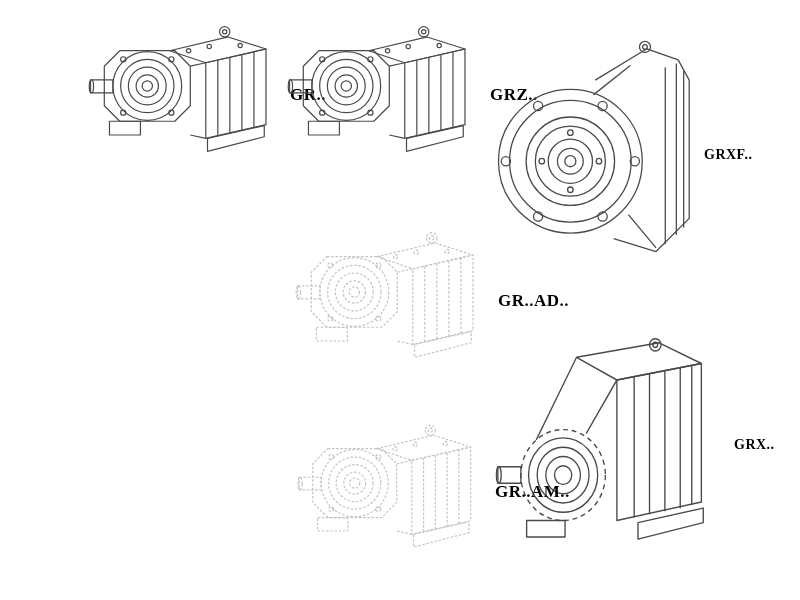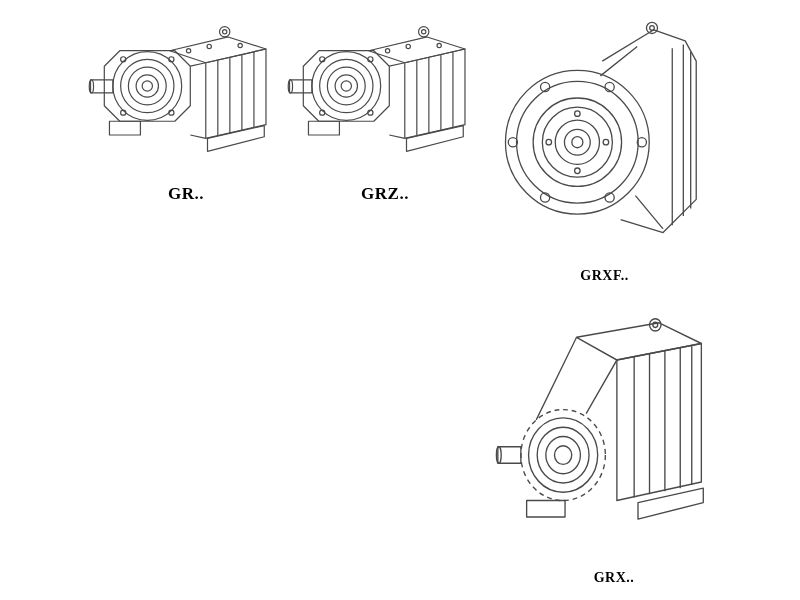--- a/index.html
+++ b/index.html
@@ -7,21 +7,21 @@
     position: relative;
     width: 800px;
     height: 600px;
     background: #ffffff;
     overflow: hidden;
     font-family: "Liberation Serif", serif;
   }
   .cell {
     position: absolute;
     display: flex;
-    flex-direction: column;
+    flex-direction: row;
     align-items: center;
   }
   .drawing { color: #4a4a4a; }
   .drawing svg { display: block; }
   .light { color: #c3c3c3; }
   .light svg { stroke-dasharray: 3 2; }
   .label {
     font-weight: bold;
     font-size: 17px;
     letter-spacing: 0.5px;
@@ -167,26 +167,42 @@
   <div class="cell" style="left:492px; top:4px; width:225px; height:296px;">
     <span class="drawing">
       <svg width="212" height="258" viewBox="0 0 230 280">
           <use href="#sym-grxf"></use>
         </svg>
     </span>
     <span class="label large">GRXF..</span>
   </div>
 
 
+  <div class="cell" style="left:288px; top:212px; width:210px;">
+    <span class="drawing light">
+      <svg width="210" height="172" viewBox="0 0 230 200">
+          <use href="#sym-r"></use>
+        </svg>
+    </span>
+    <span class="label">GR..AD..</span>
+  </div>
 
   <div class="cell" style="left:494px; top:298px; width:240px; height:288px;text-align:right;">
     <span class="drawing">
       <svg width="240" height="248" viewBox="0 0 250 240" preserveAspectRatio="none">
           <use href="#sym-grx"></use>
         </svg>
     </span>
     <span class="spacer"></span>
     <span class="label large">GRX..</span>
   </div>
 
 
+  <div class="cell" style="left:290px; top:405px; width:205px;">
+    <span class="drawing light">
+      <svg width="205" height="168" viewBox="0 0 230 200">
+          <use href="#sym-r"></use>
+        </svg>
+    </span>
+    <span class="label">GR..AM..</span>
+  </div>
 
 </div>
 
 </body></html>

